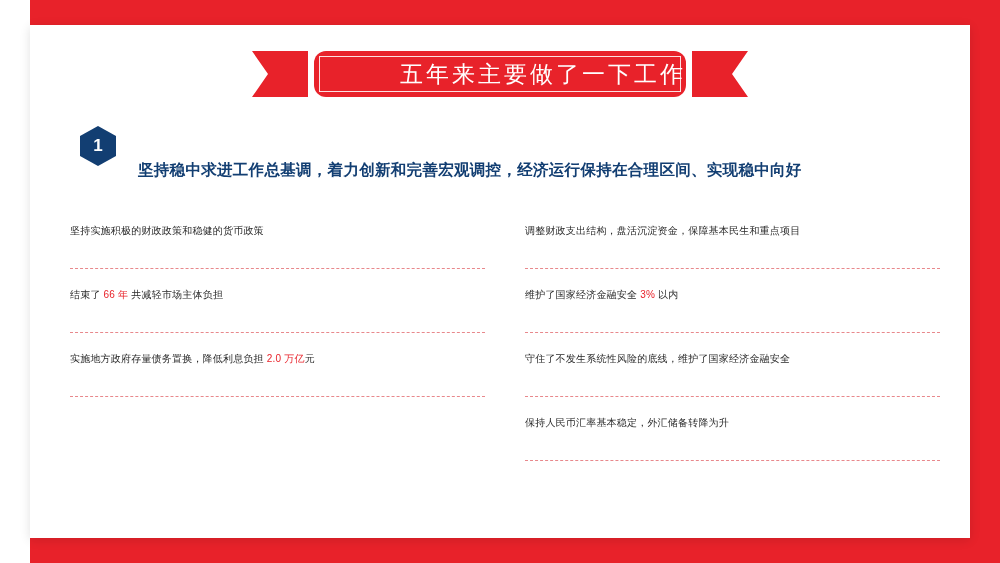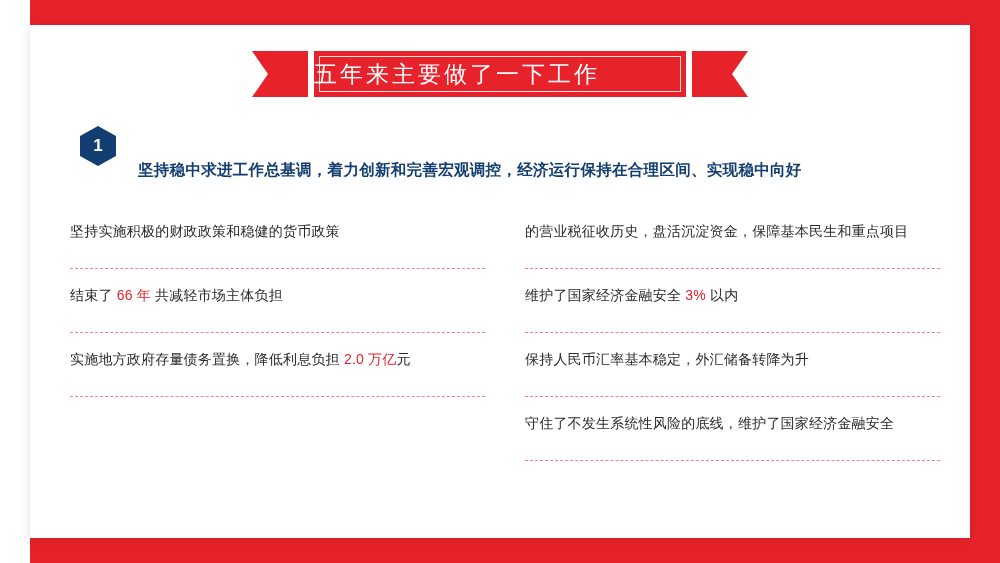--- a/index.html
+++ b/index.html
@@ -57,21 +57,22 @@
   }
   .ribbon-center {
     position: absolute;
     left: 284px;
     top: 0;
     width: 372px;
     height: 46px;
     background: #e8222a;
     display: flex;
     align-items: center;
-    justify-content: flex-start;
+    justify-content: flex-end;
+    border-radius: 12px;
   }
   .ribbon-center .inner-border {
     position: absolute;
     left: 5px;
     top: 5px;
     right: 5px;
     bottom: 5px;
     border: 1px solid rgba(255,255,255,0.85);
     box-sizing: border-box;
   }
@@ -136,21 +137,21 @@
     box-sizing: border-box;
   }
   .item .line {
     position: absolute;
     left: 0;
     bottom: 10px;
     width: 100%;
     border-bottom: 1px dashed #e8888c;
   }
   .item-text {
-    font-size: 14px;
+    font-size: 10px;
     color: #2a2a2a;
     line-height: 20px;
     letter-spacing: 0.2px;
     white-space: nowrap;
   }
   .hl {
     color: #e8222a;
   }
 </style>
 </head>
@@ -186,32 +187,32 @@
         <div class="line"></div>
       </div>
       <div class="item">
         <div class="item-text"><span>实施地方政府存量债务置换，降低利息负担 </span><span class="hl">2.0 万亿</span><span>元</span></div>
         <div class="line"></div>
       </div>
     </div>
 
     <div class="col">
       <div class="item">
-        <div class="item-text"><span>的营业税征收历史，盘活沉淀资金，保障基本民生和重点项目</span><span class="hl"></span><span></span></div>
+        <div class="item-text"><span>调整财政支出结构，盘活沉淀资金，保障基本民生和重点项目</span><span class="hl"></span><span></span></div>
         <div class="line"></div>
       </div>
       <div class="item">
         <div class="item-text"><span>维护了国家经济金融安全 </span><span class="hl">3%</span><span> 以内</span></div>
         <div class="line"></div>
       </div>
       <div class="item">
+        <div class="item-text"><span>守住了不发生系统性风险的底线，维护了国家经济金融安全</span><span class="hl"></span><span></span></div>
+        <div class="line"></div>
+      </div>
+      <div class="item">
         <div class="item-text"><span>保持人民币汇率基本稳定，外汇储备转降为升</span><span class="hl"></span><span></span></div>
         <div class="line"></div>
       </div>
-      <div class="item">
-        <div class="item-text"><span>守住了不发生系统性风险的底线，维护了国家经济金融安全</span><span class="hl"></span><span></span></div>
-        <div class="line"></div>
-      </div>
     </div>
 
   </div>
 
 </div>
 
 </body></html>

